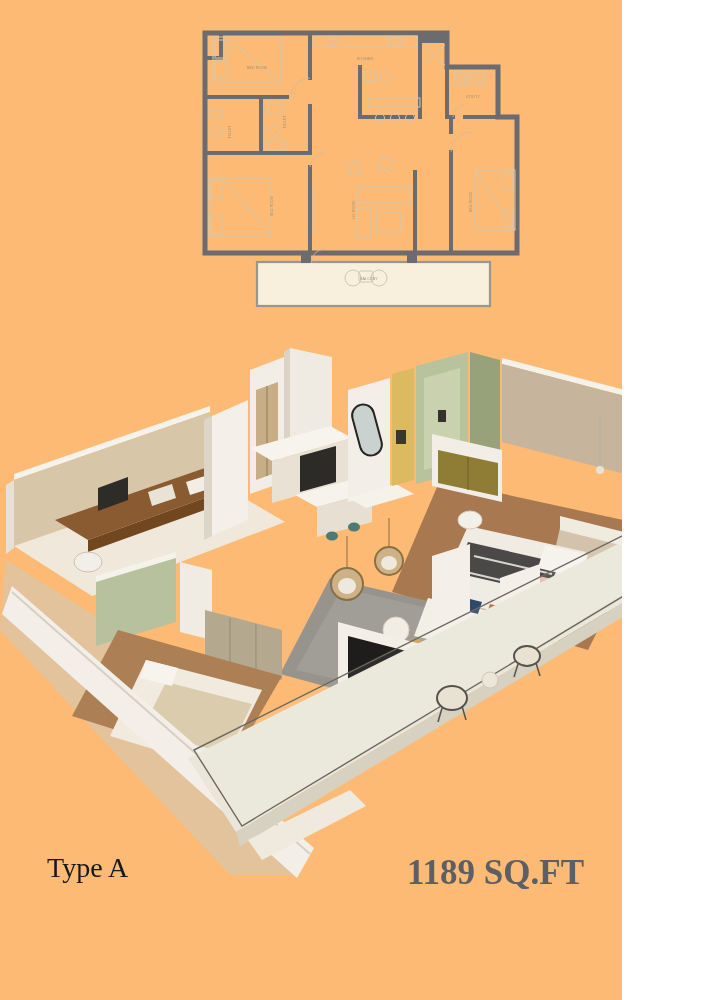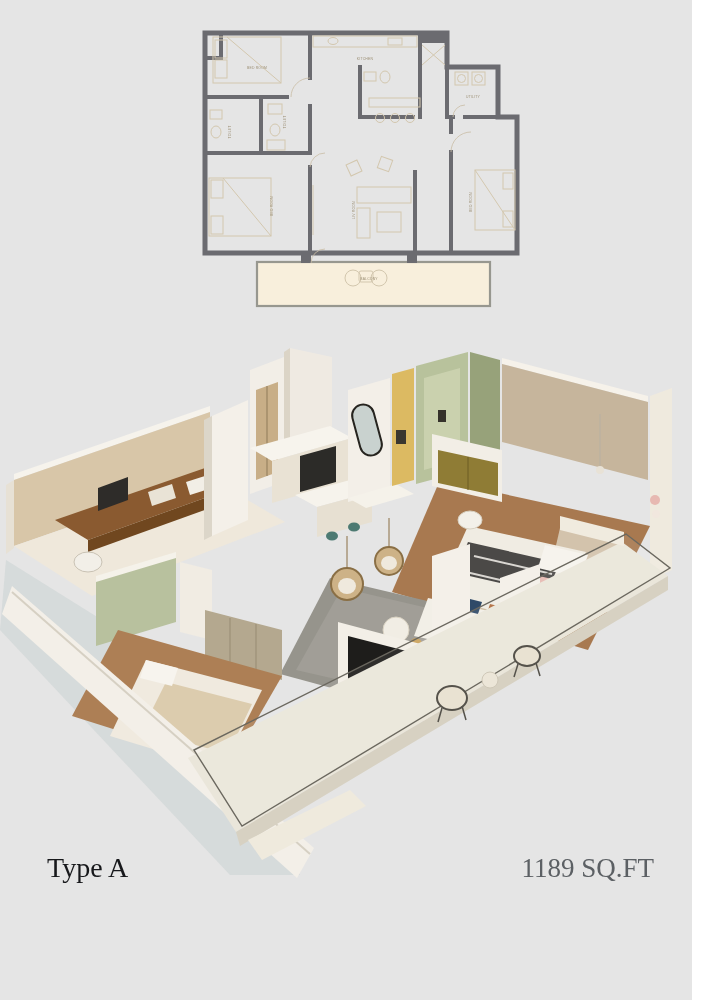--- a/index.html
+++ b/index.html
@@ -1,30 +1,30 @@
 <!DOCTYPE html>
 <html><head>
 <meta charset="utf-8">
 <style>
   html,body{margin:0;padding:0;}
   body{width:716px;height:1000px;font-family:"Liberation Serif", serif;}
-  .stage{position:relative;width:692px;height:1000px;background:#e5e5e5;overflow:hidden;}
+  .stage{position:relative;width:622px;height:1000px;background:#fdba74;overflow:hidden;}
 
   
   .plan2d{position:absolute;left:183px;top:20px;width:362px;height:302px;}
   .plan2d .wall{stroke:#6b6b70;fill:none;stroke-linecap:square;}
   .plan2d .furn{stroke:#d3c7ae;fill:none;stroke-width:1;}
   .plan2d text{font-family:"Liberation Sans", sans-serif;font-size:3.4px;fill:#9b8e73;letter-spacing:.2px;text-anchor:middle;}
 
   
   .plan3d{position:absolute;left:0;top:330px;width:716px;height:548px;}
 
   
   .type-label{position:absolute;left:47px;top:852px;font-size:28px;color:#17181b;}
-  .area-label{position:absolute;right:38px;top:853px;font-size:27px;color:#5c6064;}
+  .area-label{position:absolute;right:38px;top:853px;font-size:35px;color:#5c6064;font-weight:bold;}
   .main-title{position:absolute;left:0;right:0;top:886px;text-align:center;font-size:47px;color:#121316;letter-spacing:-0.5px;}
 </style>
 </head>
 <body>
 
 <div class="stage">
 
   <svg class="plan2d" viewBox="0 0 362 302">
 
     <path d="M22,13 H264 V47 H315 V97 H334 V233 H22 Z" fill="#f8efdc" class="wall" stroke-width="5"></path>

